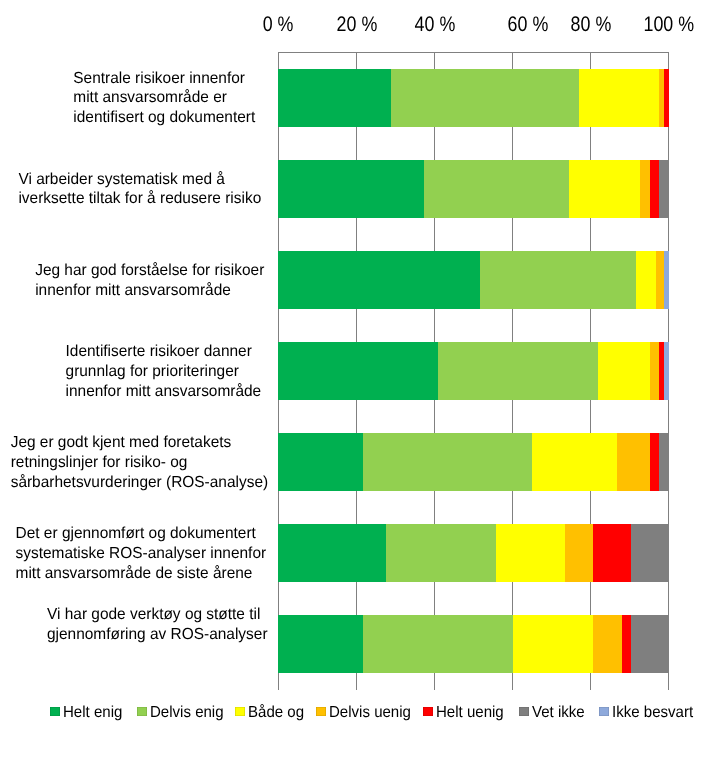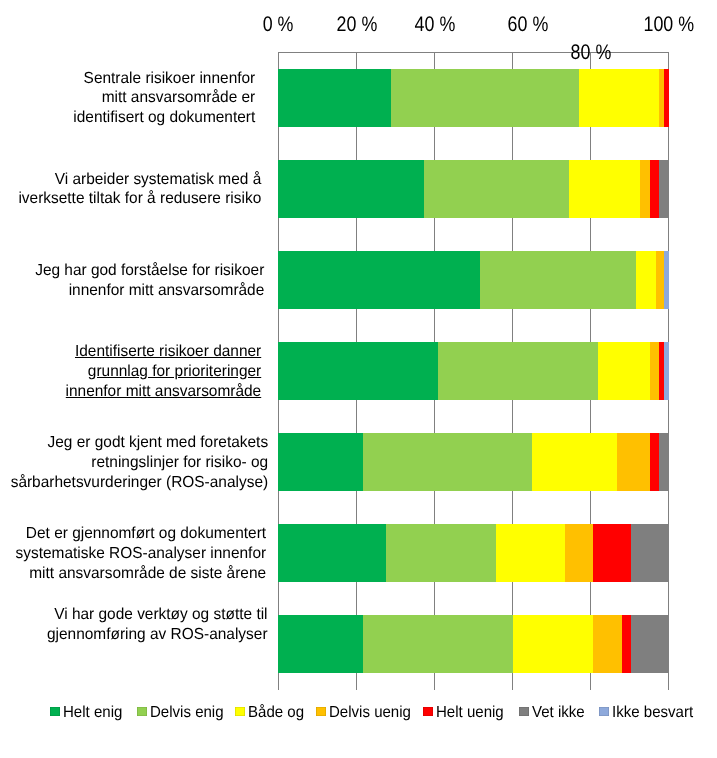--- a/index.html
+++ b/index.html
@@ -5,21 +5,21 @@
   html,body{margin:0;padding:0;background:#ffffff;}
   body{width:717px;height:758px;overflow:hidden;font-family:"Liberation Sans",sans-serif;-webkit-font-smoothing:antialiased;text-rendering:geometricPrecision;}
   #chart{position:relative;width:717px;height:758px;background:#fff;}
   .plot{position:absolute;left:278px;top:52.4px;width:390px;height:638px;}
   .gridline{position:absolute;top:0;width:1px;height:638px;background:#808080;}
   .topline{position:absolute;left:0;top:0;width:391px;height:1px;background:#808080;}
   .bar{position:absolute;height:58px;left:0.3px;width:390.4px;}
   .seg{position:absolute;top:0;height:58px;}
   .tick{position:absolute;text-align:center;color:#000;}
   .tick span{display:inline-block;font-size:21px;line-height:24px;transform:scaleX(0.85) translateZ(0);}
-  .catlabel{position:absolute;display:flex;align-items:center;justify-content:center;text-align:right;color:#000;}
+  .catlabel{position:absolute;display:flex;align-items:center;justify-content:center;text-align:left;color:#000;}
   .catlabel .lines{font-size:16px;line-height:19.7px;transform:scaleX(0.965) translateZ(0);}
   .legend{position:absolute;left:0;top:703px;width:717px;height:20px;}
   .legitem{position:absolute;top:0;height:20px;}
   .swatch{position:absolute;top:3.9px;width:10px;height:9.2px;}
   .legtext{position:absolute;left:13px;top:0;white-space:nowrap;}
   .legtext span{display:inline-block;font-size:16px;line-height:19px;transform:scaleX(0.94) translateZ(0);transform-origin:left center;}
 </style>
 </head>
 <body>
 
@@ -85,21 +85,21 @@
         <div class="seg" style="left: 314.66px; width: 28.89px; background: rgb(255, 192, 0);"></div>
         <div class="seg" style="left: 343.55px; width: 9.37px; background: rgb(255, 0, 0);"></div>
         <div class="seg" style="left: 352.92px; width: 37.48px; background: rgb(127, 127, 127);"></div>
       </div>
     </div>
   <div id="ticks">
       <div class="tick" style="left: 218.5px; top: 13.4px; width: 120px;"><span>0 %</span></div>
       <div class="tick" style="left: 296.5px; top: 13.4px; width: 120px; text-align: center;"><span>20 %</span></div>
       <div class="tick" style="left: 374.5px; top: 13.4px; width: 120px;"><span>40 %</span></div>
       <div class="tick" style="left: 452.5px; top: 13.4px; width: 120px; margin-left: 15px;"><span>60 %</span></div>
-      <div class="tick" style="left: 530.5px; top: 13.4px; width: 120px; margin-top: 28px;"><span>80 %</span></div>
+      <div class="tick" style="left: 530.5px; top: 13.4px; width: 120px;"><span>80 %</span></div>
       <div class="tick" style="left: 608.5px; top: 13.4px; width: 120px;"><span>100 %</span></div>
     </div>
   <div id="cats">
       <div class="catlabel" style="left: 14.6px; width: 300px; top: 53.2714px; height: 90px;">
         <div class="lines">
           <div>Sentrale risikoer innenfor</div>
           <div>mitt ansvarsområde er</div>
           <div>identifisert og dokumentert</div>
         </div>
       </div>
@@ -108,21 +108,21 @@
           <div>Vi arbeider systematisk med å</div>
           <div>iverksette tiltak for å redusere risiko</div>
         </div>
       </div>
       <div class="catlabel" style="left: -0.2px; width: 300px; top: 235.557px; height: 90px;">
         <div class="lines">
           <div>Jeg har god forståelse for risikoer</div>
           <div>innenfor mitt ansvarsområde</div>
         </div>
       </div>
-      <div class="catlabel" style="left: 13.6px; width: 300px; top: 326.7px; height: 90px; text-decoration: underline;">
+      <div class="catlabel" style="left: 13.6px; width: 300px; top: 326.7px; height: 90px;">
         <div class="lines">
           <div>Identifiserte risikoer danner</div>
           <div>grunnlag for prioriteringer</div>
           <div>innenfor mitt ansvarsområde</div>
         </div>
       </div>
       <div class="catlabel" style="left: -10.5px; width: 300px; top: 417.843px; height: 90px;">
         <div class="lines">
           <div>Jeg er godt kjent med foretakets</div>
           <div>retningslinjer for risiko- og</div>

